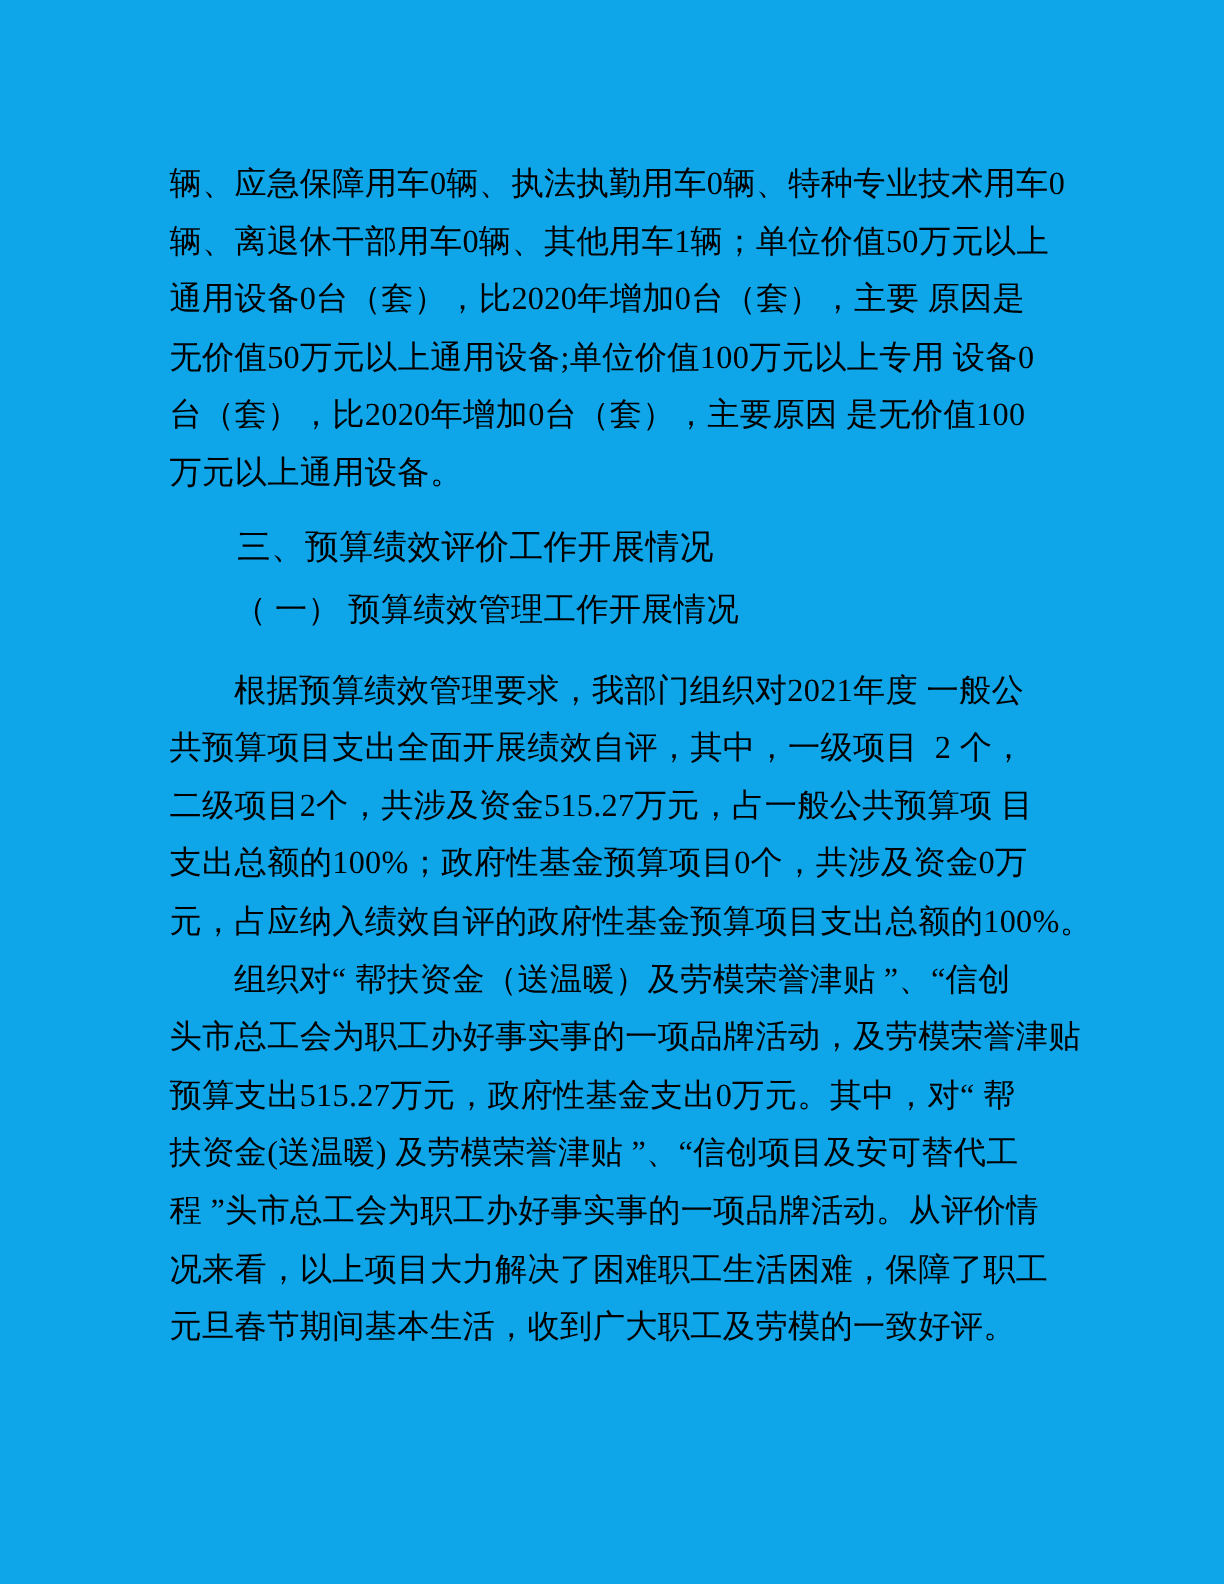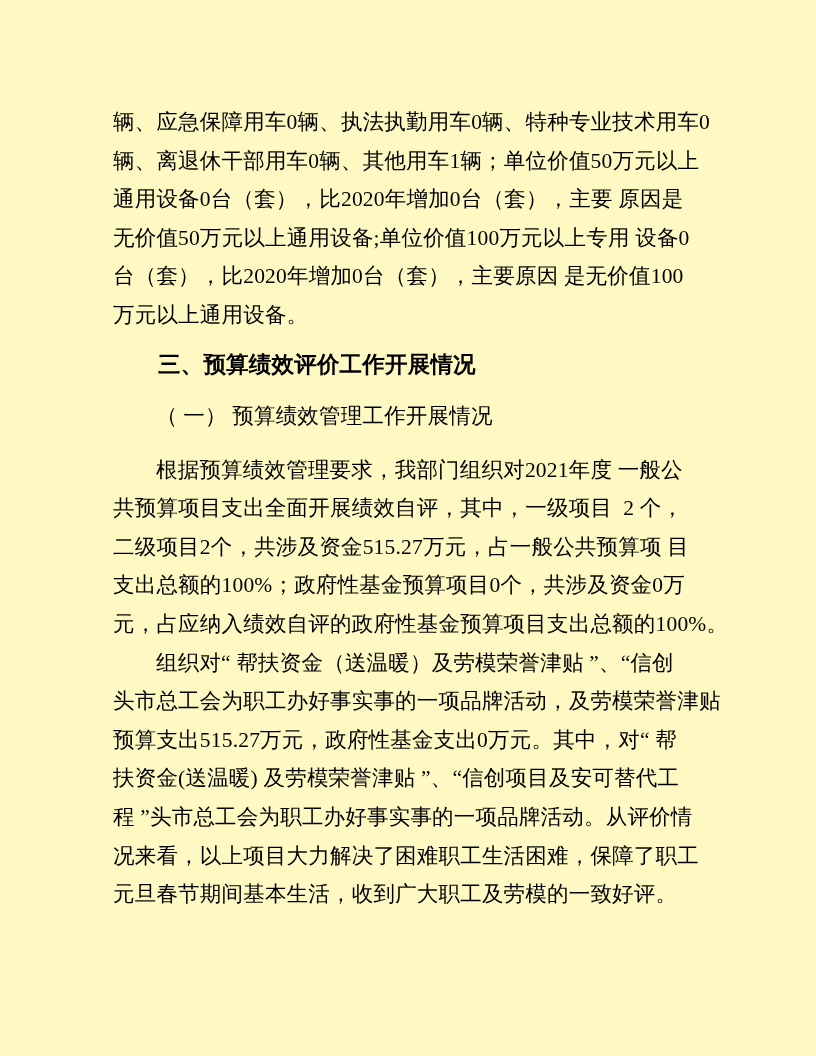--- a/index.html
+++ b/index.html
@@ -14,42 +14,42 @@
     font-family: "Liberation Serif", "DejaVu Serif", serif;
     color: #000000;
     overflow: hidden;
   }
   .doc-page {
     position: absolute;
     left: 0;
     top: 0;
     width: 816px;
     height: 1056px;
-    background: #fef9c3;
+    background: #0ea5e9;
   }
   .doc-content {
     position: absolute;
     left: 113px;
     top: 103px;
     width: 594px;
   }
   .line {
     font-size: 21.5px;
     line-height: 38.6px;
     white-space: pre;
     text-align: left;
     font-weight: 400;
     letter-spacing: 0.2px;
   }
   .line.heading {
-    font-weight: 700;
+    font-weight: 400;
     font-size: 22.5px;
     line-height: 40px;
     margin-top: 10px;
-    margin-bottom: 12px;
+    margin-bottom: 2px;
   }
   .line.subheading {
     line-height: 39px;
     margin-bottom: 15px;
   }
   .line.indent {
     text-indent: 2em;
   }
 </style>
 </head>

